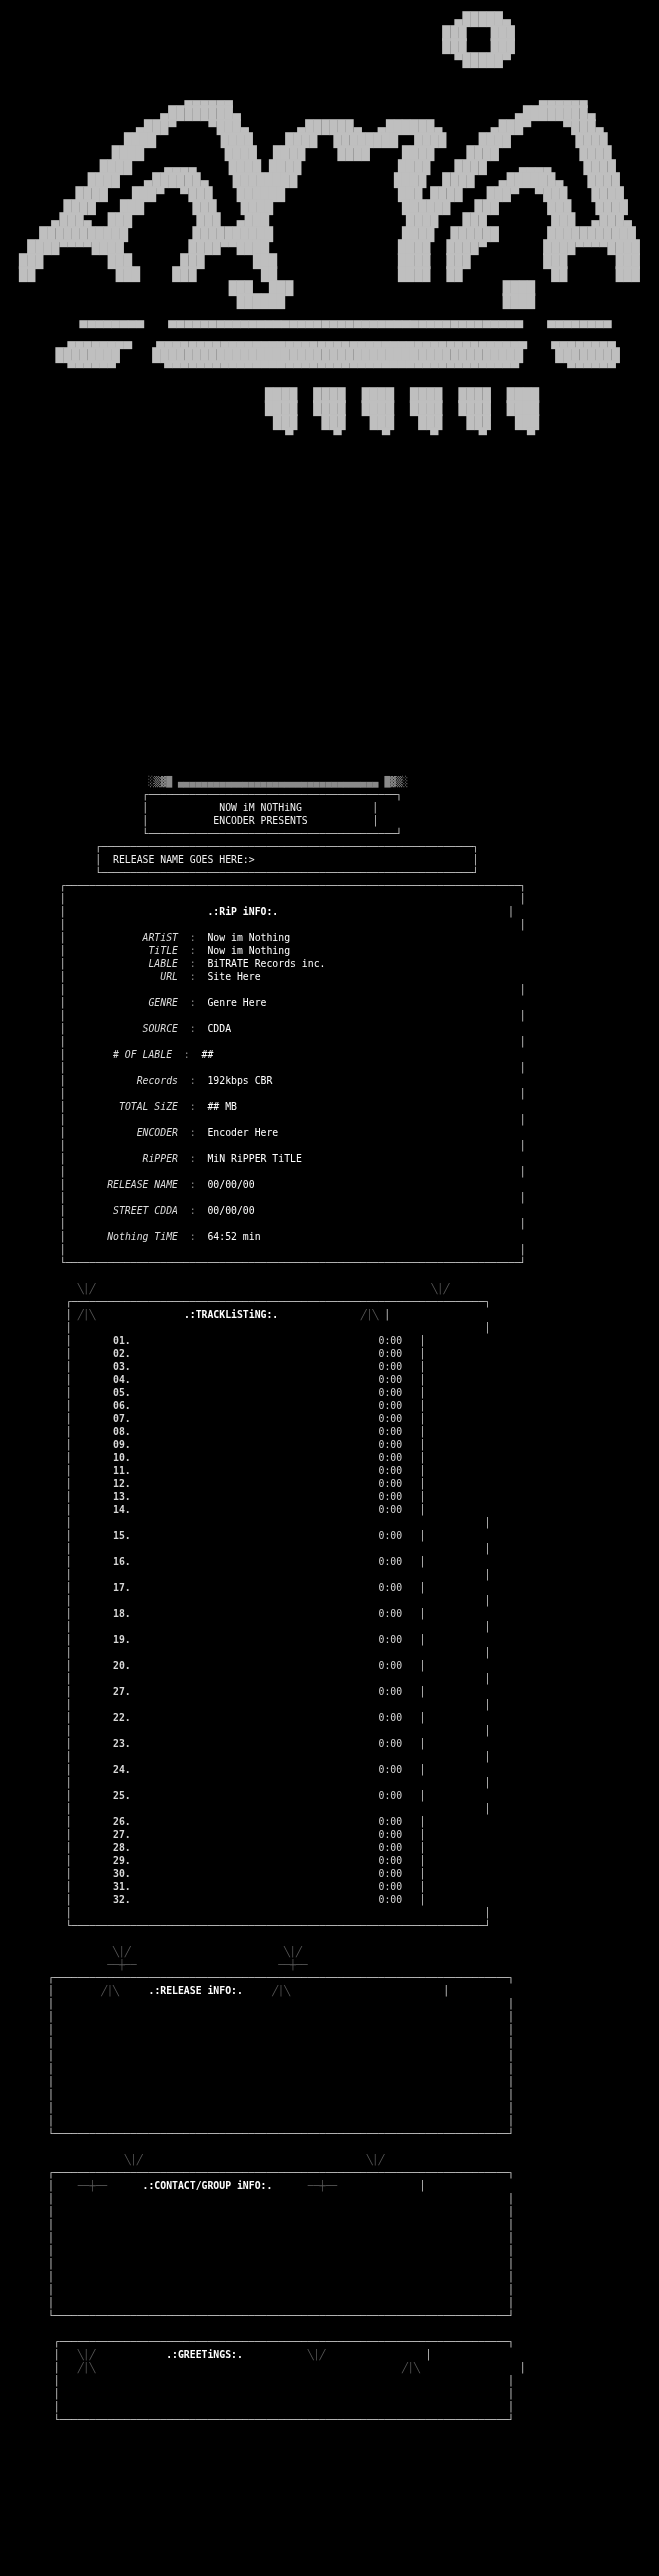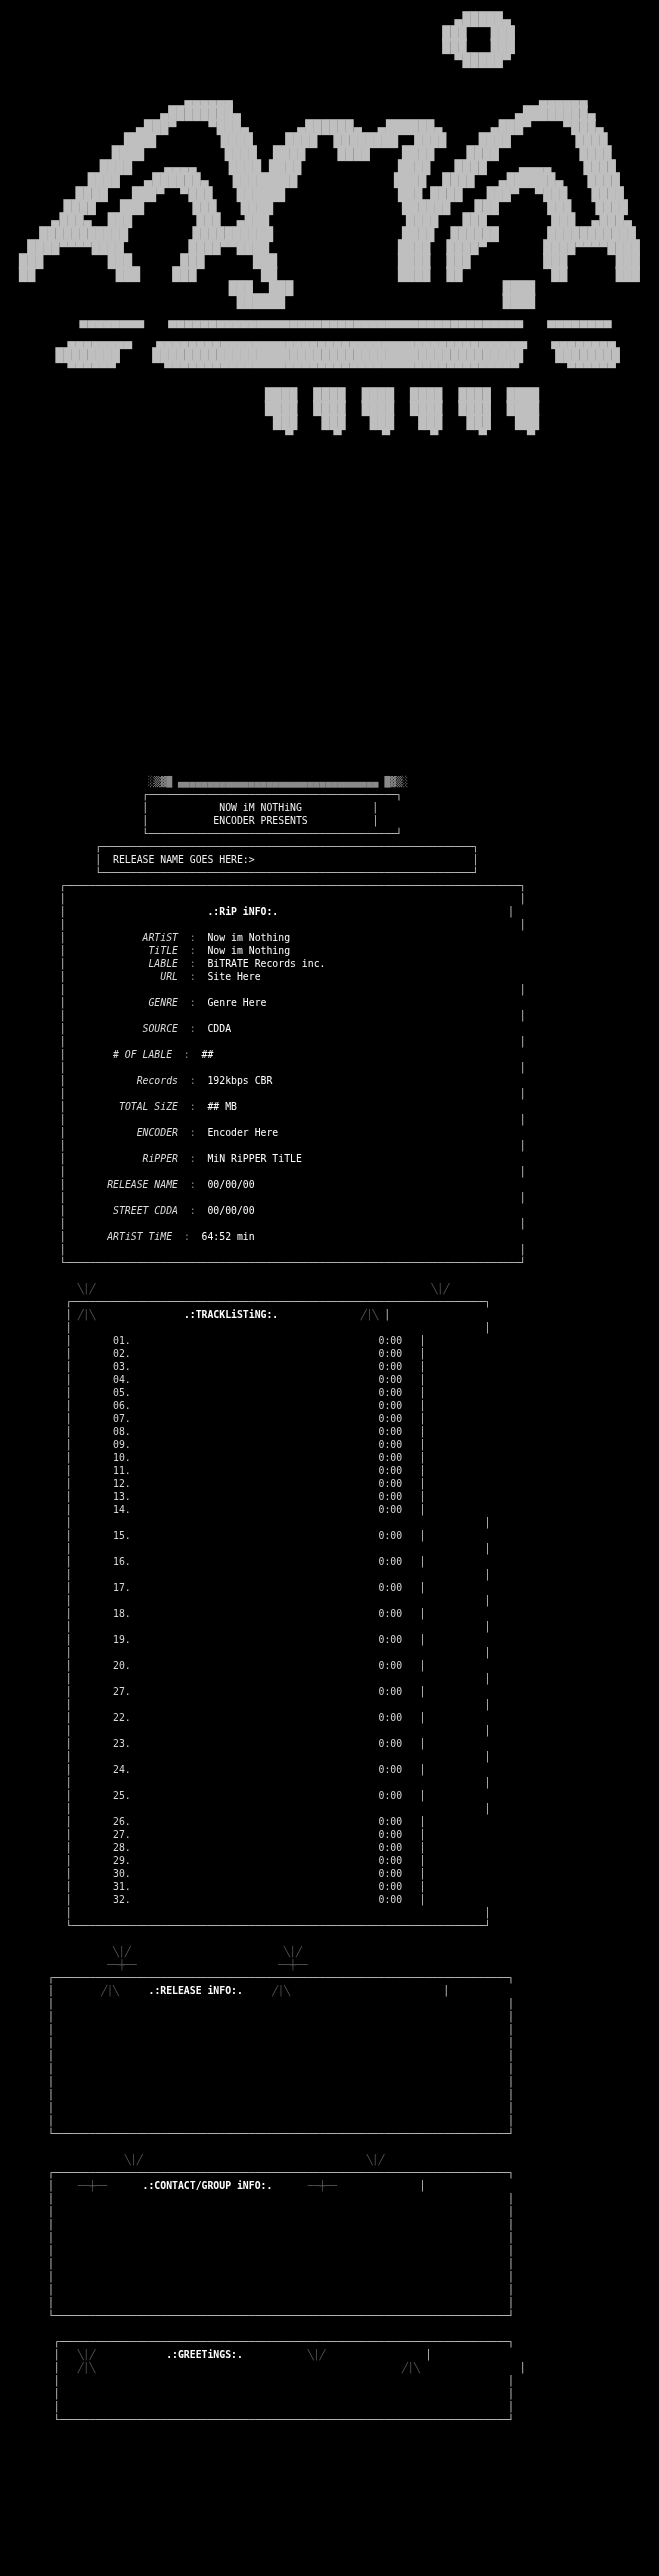--- a/index.html
+++ b/index.html
@@ -59,21 +59,21 @@
   .dark  { color: #5a5a5a; }
 
   
   .boxline { color: #d0d0d0; }
 
   .field-label { color: #dcdcdc; font-style: italic; }
   .field-value { color: #ffffff; }
 
   .section-title { color: #ffffff; font-weight: bold; }
 
-  .track-num { color: #d8d8d8; }
+  .track-num { color: #d8d8d8; font-weight: bold; }
   .track-time { color: #d8d8d8; }
 </style>
 </head>
 <body>
 
 <div id="page">
 
   <pre class="ascii logo">                                      ▄█████▄
                                      ███   ███
                                      ███   ███
@@ -136,21 +136,21 @@
 <span class="boxline">     │         </span><span class="field-label">TOTAL SiZE</span>  <span class="dim">:</span>  <span class="field-value">## MB</span>
 <span class="boxline">     │                                                                             │</span>
 <span class="boxline">     │            </span><span class="field-label">ENCODER</span>  <span class="dim">:</span>  <span class="field-value">Encoder Here</span>
 <span class="boxline">     │                                                                             │</span>
 <span class="boxline">     │             </span><span class="field-label">RiPPER</span>  <span class="dim">:</span>  <span class="field-value">MiN RiPPER TiTLE</span>
 <span class="boxline">     │                                                                             │</span>
 <span class="boxline">     │       </span><span class="field-label">RELEASE NAME</span>  <span class="dim">:</span>  <span class="field-value">00/00/00</span>
 <span class="boxline">     │                                                                             │</span>
 <span class="boxline">     │        </span><span class="field-label">STREET CDDA</span>  <span class="dim">:</span>  <span class="field-value">00/00/00</span>
 <span class="boxline">     │                                                                             │</span>
-<span class="boxline">     │       </span><span class="field-label">ARTiST TiME</span>  <span class="dim">:</span>  <span class="field-value">64:52 min</span>
+<span class="boxline">     │       </span><span class="field-label">Nothing TiME</span>  <span class="dim">:</span>  <span class="field-value">64:52 min</span>
 <span class="boxline">     │                                                                             │</span>
 <span class="boxline">     └─────────────────────────────────────────────────────────────────────────────┘</span>
 
 <span class="dark">        ╲│╱                                                         ╲│╱</span>
 <span class="boxline">      ┌──────────────────────────────────────────────────────────────────────┐</span>
 <span class="boxline">      │ </span><span class="dark">╱│╲</span>               <span class="section-title">.:TRACKLiSTiNG:.</span>              <span class="dark">╱│╲</span> <span class="boxline">│</span>
 <span class="boxline">      │                                                                      │</span>
 <span class="boxline">      │       </span><span class="track-num">01.</span>                                          <span class="track-time">0:00</span>   <span class="boxline">│</span>
 <span class="boxline">      │       </span><span class="track-num">02.</span>                                          <span class="track-time">0:00</span>   <span class="boxline">│</span>
 <span class="boxline">      │       </span><span class="track-num">03.</span>                                          <span class="track-time">0:00</span>   <span class="boxline">│</span>

